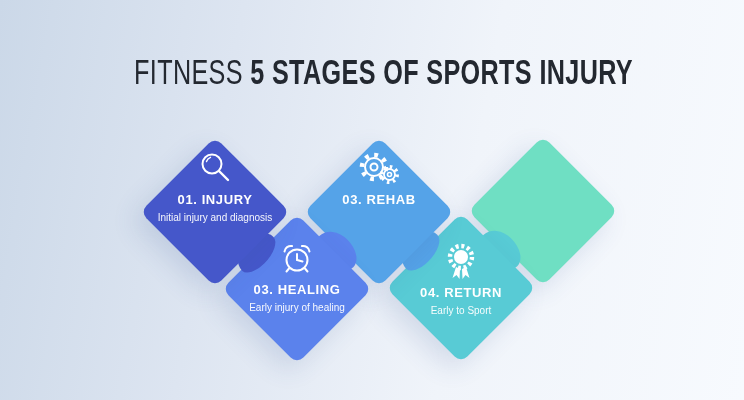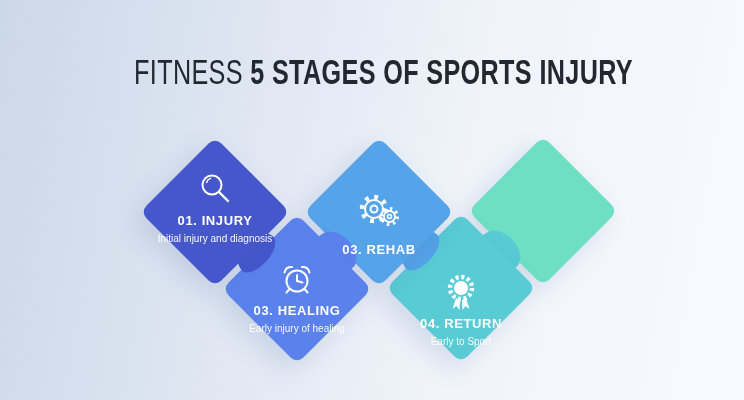--- a/index.html
+++ b/index.html
@@ -31,21 +31,21 @@
   }
   .tab{
     position:absolute;width:46px;height:28px;
     border-radius:48% 52% 55% 45% / 62% 55% 45% 38%;
   }
   .tab.neg{transform:rotate(-45deg);}
   .tab.pos{transform:rotate(45deg);}
   
   .content{
     position:absolute;width:132px;height:118px;
-    display:flex;flex-direction:column;align-items:center;justify-content:center;
+    display:flex;flex-direction:column;align-items:center;justify-content:flex-start;
     text-align:center;color:#fff;pointer-events:none;
   }
   .content.down{padding-top:13px;}
   .stage-icon{width:40px;height:40px;margin-bottom:5px;flex:0 0 auto;}
   .stage-title{
     font-size:13px;font-weight:700;letter-spacing:.6px;line-height:1.05;
     white-space:nowrap;
   }
   .stage-desc{
     margin-top:4px;font-size:10px;font-weight:400;line-height:1.3;
@@ -95,33 +95,33 @@
       <path d="M 0 -4 L 0 2 L 5.5 3.5"></path>
       <path d="M -12.5 -6.5 a 6.5 6.5 0 0 1 7.5 -5.5"></path>
       <path d="M 12.5 -6.5 a 6.5 6.5 0 0 0 -7.5 -5.5"></path>
       <line x1="-8" y1="10.5" x2="-10.5" y2="13.5"></line>
       <line x1="8" y1="10.5" x2="10.5" y2="13.5"></line>
     </svg>
     <div class="stage-title">03. HEALING</div>
     <div class="stage-desc">Early injury of healing</div>
   </div>
 
-  <div class="content c36" style="left:313px;top:164px;gap:8px;">
+  <div class="content c36" style="left:313px;top:148px;">
     <svg class="stage-icon" viewBox="-20 -20 40 40" fill="none" stroke="#fff" stroke-linecap="butt">
       <circle cx="-5" cy="-1" r="12" stroke-width="4.6" stroke-dasharray="3.8 5.6"></circle>
       <circle cx="-5" cy="-1" r="9" stroke-width="2"></circle>
       <circle cx="-5" cy="-1" r="3.5" stroke-width="2"></circle>
       <circle cx="10.5" cy="6.5" r="7.5" stroke-width="4" stroke-dasharray="2.4 3.5"></circle>
       <circle cx="10.5" cy="6.5" r="5.5" stroke-width="1.8"></circle>
       <circle cx="10.5" cy="6.5" r="2" stroke-width="1.6"></circle>
     </svg>
     <div class="stage-title">03. REHAB</div>
   </div>
 
-  <div class="content down c26" style="left:395px;top:238px;">
+  <div class="content down c26" style="left:395px;top:228px;">
     <svg class="stage-icon" viewBox="-20 -20 40 40">
       <circle cx="0" cy="-4" r="11" fill="none" stroke="#fff" stroke-width="4.4" stroke-dasharray="3 2.76"></circle>
       <circle cx="0" cy="-4" r="7" fill="#fff"></circle>
       <path d="M -5 6 L -8.5 17 L -4.5 14 L -1.5 18 L -1 8 Z" fill="#fff"></path>
       <path d="M 5 6 L 8.5 17 L 4.5 14 L 1.5 18 L 1 8 Z" fill="#fff"></path>
     </svg>
     <div class="stage-title">04. RETURN</div>
     <div class="stage-desc">Early to Sport</div>
   </div>
 

